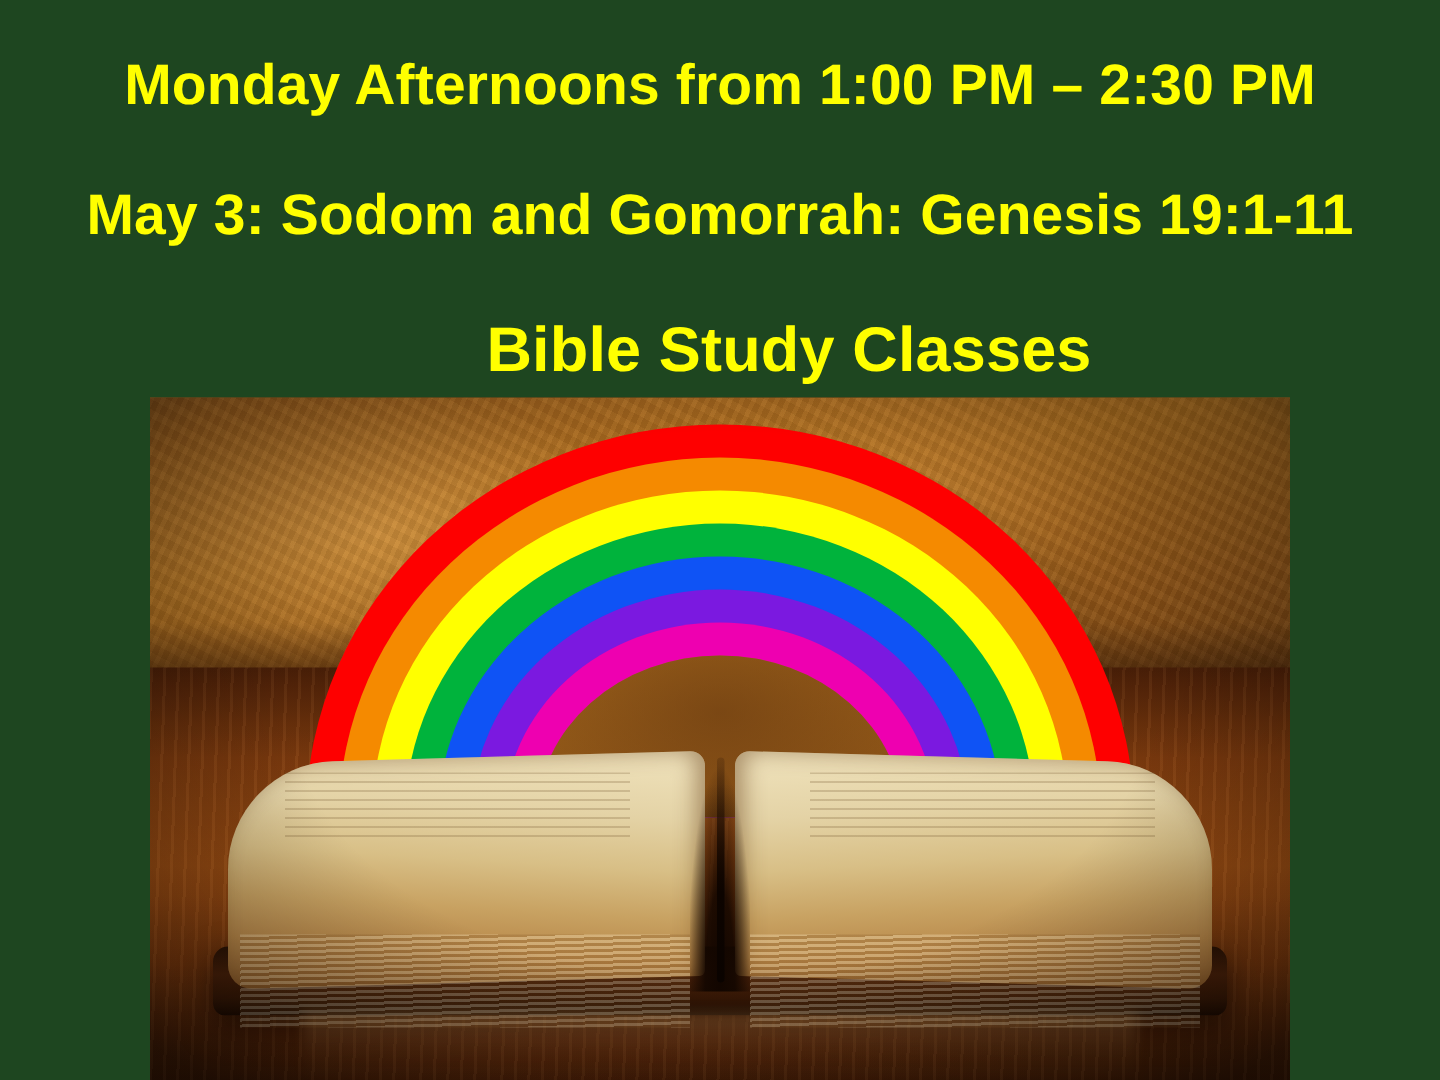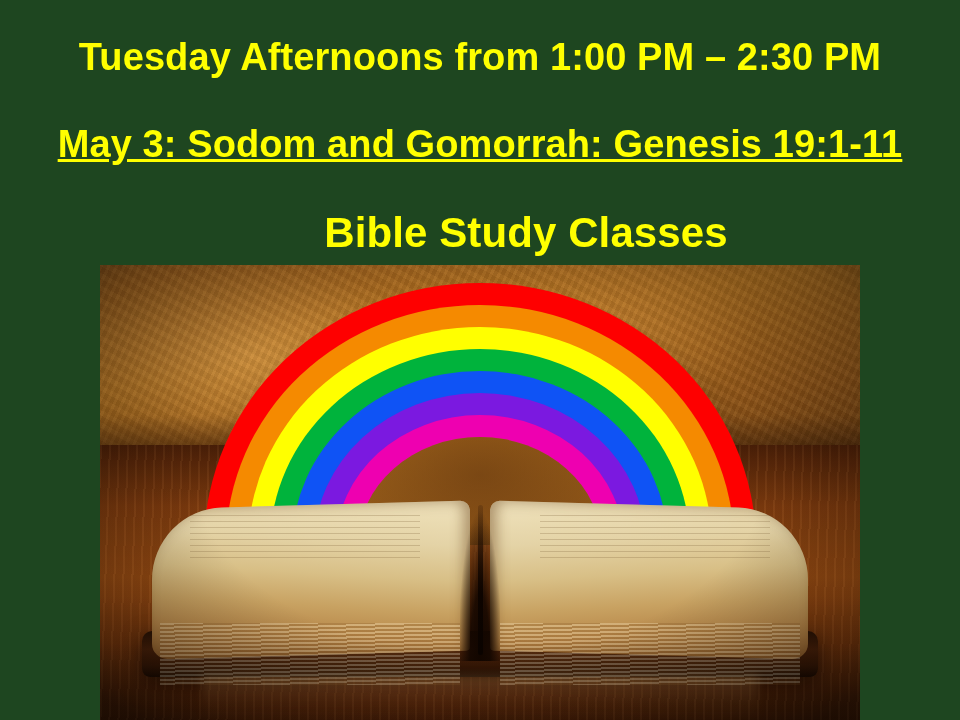--- a/index.html
+++ b/index.html
@@ -27,21 +27,21 @@
     left: 0;
     width: 960px;
     text-align: center;
     color: #ffff00;
     font-weight: bold;
     letter-spacing: 0.1px;
     white-space: nowrap;
     line-height: 1;
   }
   #line1 { top: 38px;  font-size: 38px; }
-  #line2 { top: 125px; font-size: 38px; text-decoration: underline; }
+  #line2 { top: 125px; font-size: 38px; }
   #line3 { top: 212px; font-size: 42px; padding-left: 46px; }
 
   
   #photo {
     position: absolute;
     left: 100px;
     top: 265px;
     width: 760px;
     height: 455px;
     overflow: hidden;
@@ -214,21 +214,21 @@
     pointer-events: none;
     background: radial-gradient(ellipse 520px 330px at 50% 45%,
         rgba(0,0,0,0) 55%, rgba(0,0,0,0.30) 88%, rgba(0,0,0,0.50) 100%);
   }
 </style>
 </head>
 <body>
 
 <div id="slide">
 
-  <div class="txt" id="line1">Tuesday Afternoons from 1:00 PM – 2:30 PM</div>
+  <div class="txt" id="line1">Monday Afternoons from 1:00 PM – 2:30 PM</div>
 
   <div class="txt" id="line2">May 3: Sodom and Gomorrah: Genesis 19:1-11</div>
 
   <div class="txt" id="line3">Bible Study Classes</div>
 
   <div id="photo">
 
     <div id="wall"></div>
     <div id="wallshadow"></div>
     <div id="table"></div>

